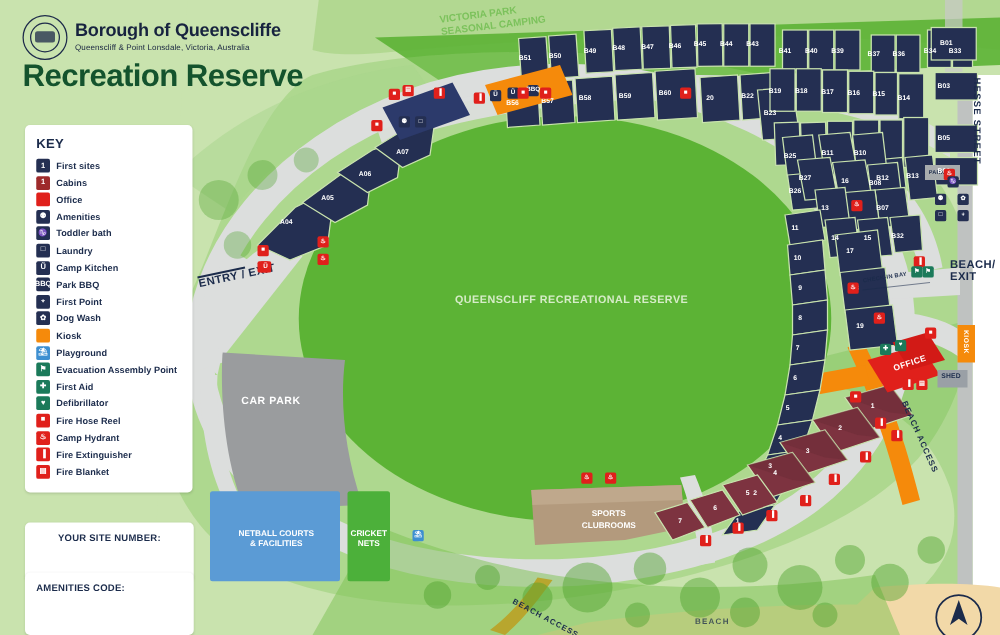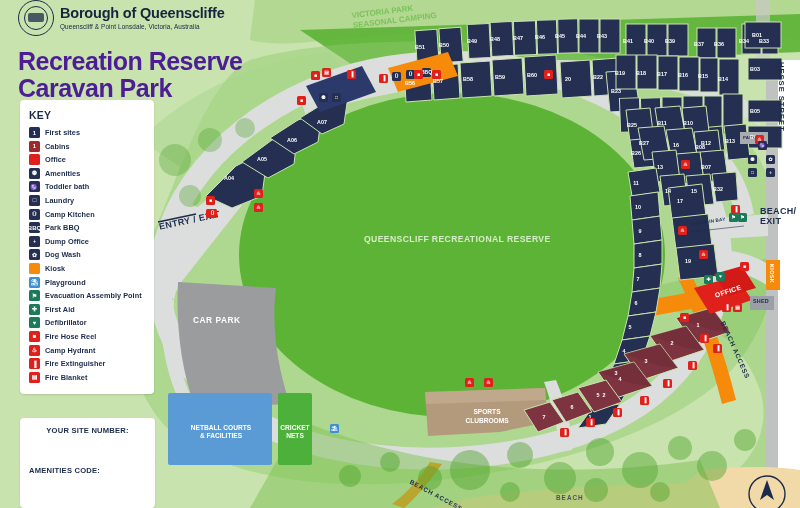--- a/index.html
+++ b/index.html
@@ -6,31 +6,31 @@
   body{
     width:800px;height:508px;overflow:hidden;
     font-family:"Liberation Sans", sans-serif;
     background:#c9e3ae;
     position:relative;
   }
   #map{position:absolute;left:0;top:0;width:800px;height:508px;}
   .ov{position:absolute;}
 
   
-  .hdr-wrap{position:absolute;left:18px;top:0;width:300px;}
+  .hdr-wrap{position:absolute;left:18px;top:12px;width:300px;}
   .logo-row{display:flex;align-items:center;gap:6px;}
   .crest{width:34px;height:34px;border-radius:50%;border:1.4px solid #1d2a4a;
          background:#c9e3ae;position:relative;flex:0 0 auto;}
   .crest:after{content:"";position:absolute;left:5px;top:5px;right:5px;bottom:5px;
          border:1px solid #1d2a4a;border-radius:50%;}
   .crest:before{content:"";position:absolute;left:9px;top:12px;width:16px;height:9px;
          background:#1d2a4a;border-radius:2px;opacity:.75;}
   .boro{font-size:14.5px;font-weight:bold;color:#17233f;line-height:1.05;letter-spacing:-.2px;}
   .boro-sub{font-size:6.4px;color:#17233f;letter-spacing:.1px;margin-top:1px;}
-  .title{margin-top:12px;font-size:25px;line-height:1.08;font-weight:bold;color:#4c1d95;
+  .title{font-size:25px;line-height:1.08;font-weight:bold;color:#14532d;
          letter-spacing:-.5px;}
 
   
   .keybox{position:absolute;left:20px;top:100px;width:117px;background:#fff;border-radius:4px;
           padding:9px 8px 9px 9px;box-shadow:0 1px 2px rgba(0,0,0,.12);}
   .keyttl{font-size:10.5px;font-weight:bold;color:#1b2b4b;letter-spacing:.2px;margin-bottom:6px;}
   .keyrow{display:flex;align-items:center;gap:5px;margin-bottom:2.6px;}
   .kic{width:11px;height:11px;border-radius:1.5px;flex:0 0 auto;display:flex;
        align-items:center;justify-content:center;font-size:6px;color:#fff;font-weight:bold;line-height:1;}
   .klb{font-size:7.3px;color:#1b2b4b;font-weight:bold;letter-spacing:.05px;white-space:nowrap;}
@@ -289,21 +289,20 @@
 <div class="hdr-wrap ov">
   <div class="logo-row">
     <div class="crest"></div>
     <div>
       <div class="boro">Borough of Queenscliffe</div>
       <div class="boro-sub">Queenscliff &amp; Point Lonsdale, Victoria, Australia</div>
     </div>
   </div>
   <div class="title">
     <div>Recreation Reserve</div>
-    <div>Caravan Park</div>
   </div>
 </div>
 
 <div class="keybox">
   <div class="keyttl">KEY</div>
   <div id="key-list">
       <div class="keyrow">
         <span class="kic" style="background: rgb(36, 47, 82);">1</span>
         <span class="klb">First sites</span>
       </div>
@@ -330,21 +329,21 @@
       <div class="keyrow">
         <span class="kic" style="background: rgb(36, 47, 82);">Ũ</span>
         <span class="klb">Camp Kitchen</span>
       </div>
       <div class="keyrow">
         <span class="kic" style="background: rgb(36, 47, 82);">BBQ</span>
         <span class="klb">Park BBQ</span>
       </div>
       <div class="keyrow">
         <span class="kic" style="background: rgb(36, 47, 82);">⍖</span>
-        <span class="klb">Dump Office</span>
+        <span class="klb">First Point</span>
       </div>
       <div class="keyrow">
         <span class="kic" style="background: rgb(36, 47, 82);">✿</span>
         <span class="klb">Dog Wash</span>
       </div>
       <div class="keyrow">
         <span class="kic" style="background: rgb(245, 138, 11);"></span>
         <span class="klb">Kiosk</span>
       </div>
       <div class="keyrow">

